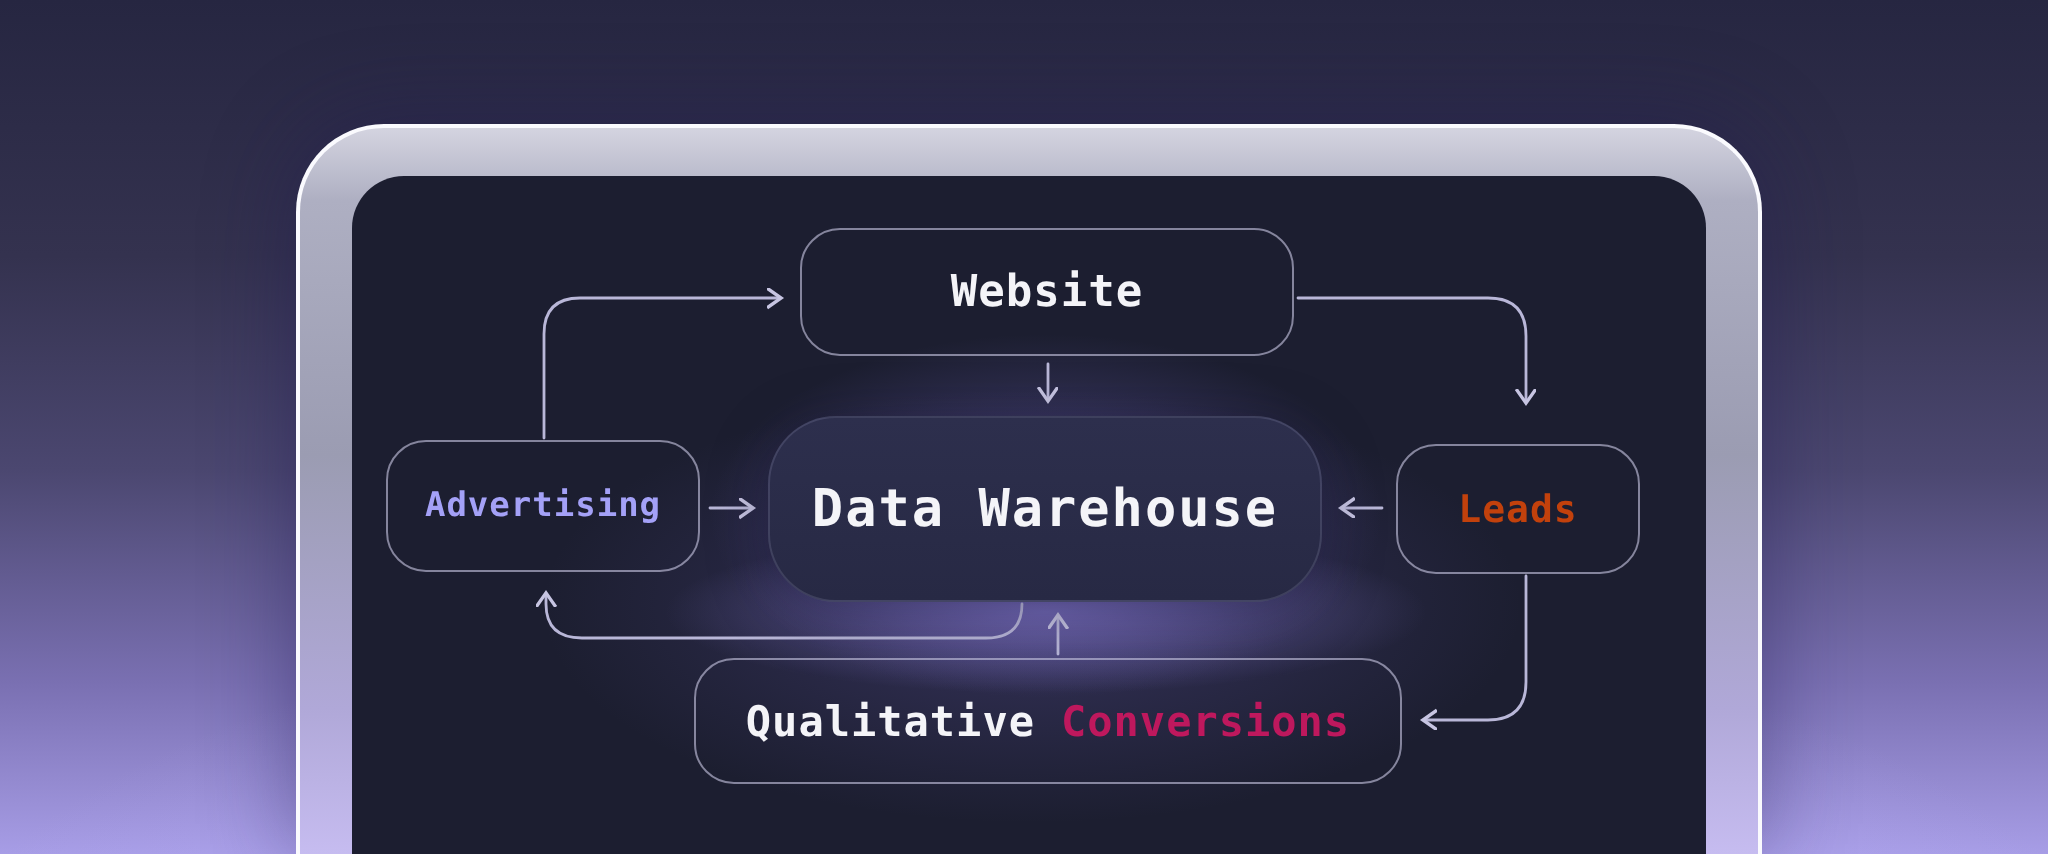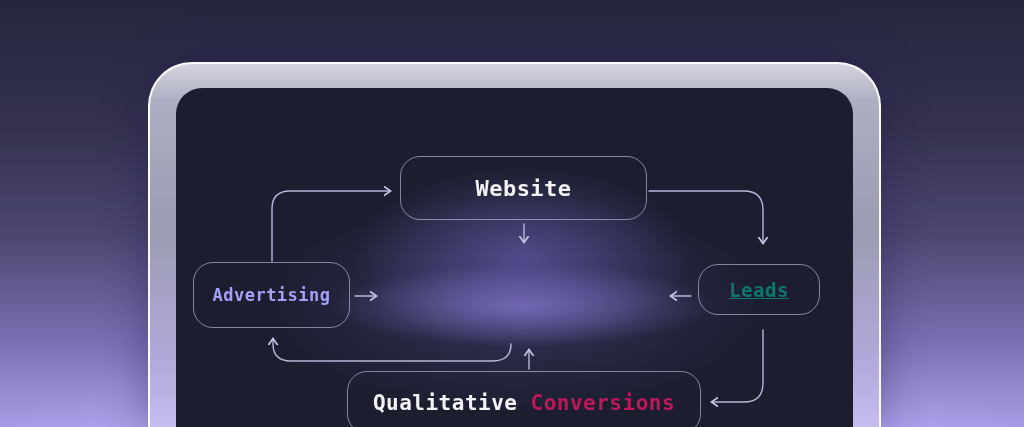--- a/index.html
+++ b/index.html
@@ -32,31 +32,31 @@
   }
   .glow-core{
     left:107px; top:40px; width:480px; height:260px;
     background:radial-gradient(50% 50% at 50% 50%, rgba(112,101,190,.55) 0%, rgba(112,101,190,0) 70%);
   }
   .glow-band{
     left:67px; top:158px; width:560px; height:120px;
     background:radial-gradient(50% 50% at 50% 50%, rgba(142,130,220,.6) 0%, rgba(142,130,220,0) 68%);
   }
   
-  .diagram{ position:absolute; inset:0;margin-top:42px; }
+  .diagram{ position:absolute; inset:0; }
   .node{
     position:absolute; display:flex; align-items:center; justify-content:center;
     border:1.4px solid rgba(198,197,224,.62);
     border-radius:20px; letter-spacing:.5px; white-space:pre;
   }
   .two-part{ gap:.62em; }
   .t-white{ color:#f4f4f8; }
   .node-website-traffic{ left:400px; top:114px; width:247px; height:64px; font-size:22px; font-weight:bold; }
   .node-advertising    { left:193px; top:220px; width:157px; height:66px; font-size:17px; font-weight:bold; color:#a4a1f7;text-align:right; }
-  .node-leads          { left:698px; top:222px; width:122px; height:51px; font-size:19px; font-weight:bold; color:#0f766e;text-decoration:underline; }
+  .node-leads          { left:698px; top:222px; width:122px; height:65px; font-size:19px; font-weight:bold; color:#c2410c; }
   .node-qualitative    { left:347px; top:329px; width:354px; height:63px; font-size:21px; font-weight:bold; }
   .node-data-warehouse{
     left:384px; top:208px; width:277px; height:93px;
     border-radius:34px;
     border:1px solid rgba(186,184,226,.16);
     background:linear-gradient(180deg,#2d2f4d 0%,#272944 100%);
     font-size:26px; font-weight:bold; letter-spacing:1px; color:#f4f4f8;
     box-shadow:0 6px 30px rgba(20,18,50,.35);
   }
   .accent-pink { color:#ef72b1; }
@@ -91,20 +91,23 @@
       <path d="M355 254 L376 254" marker-end="url(#ah)"></path>
       <path d="M691 254 L671 254" marker-end="url(#ah)"></path>
       <path d="M529 327 L529 308" marker-end="url(#ah)"></path>
     </g>
   </svg>
 
   <div class="node node-website-traffic two-part">
     <span class="t-white">Website</span>
   </div>
 
+  <div class="node node-data-warehouse">
+    <span>Data Warehouse</span>
+  </div>
 
   <div class="node node-advertising">
     <span>Advertising</span>
   </div>
 
   <div class="node node-leads">
     <span>Leads</span>
   </div>
 
   <div class="node node-qualitative two-part">

